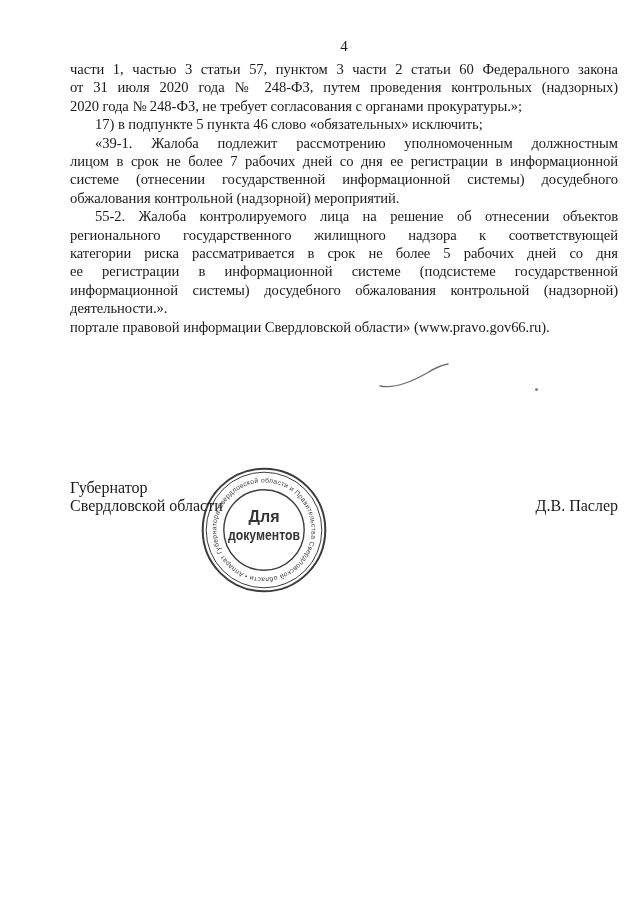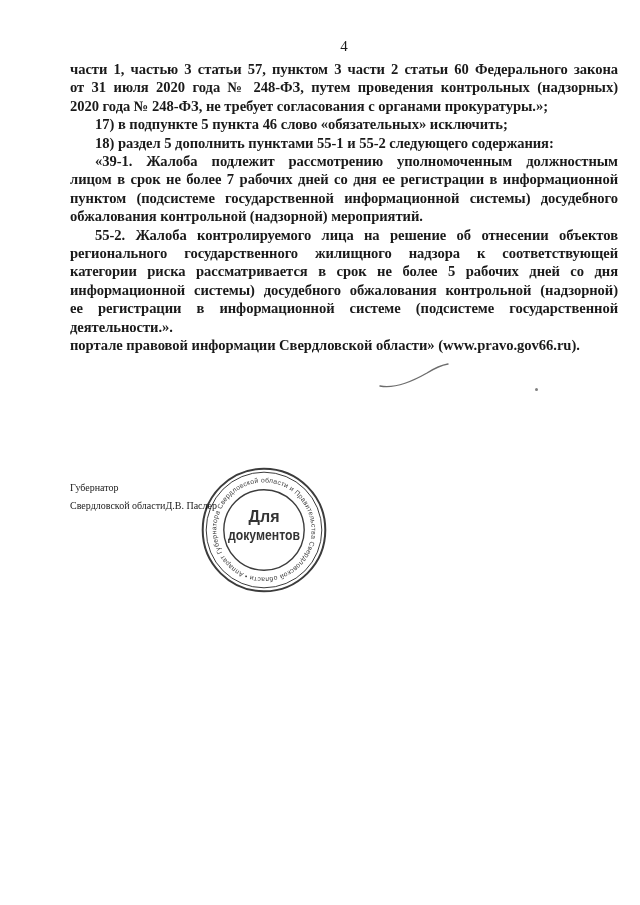--- a/index.html
+++ b/index.html
@@ -13,27 +13,27 @@
   }
   .page-number {
     position: absolute; top: 38px; left: 70px; width: 548px;
     text-align: center; font-size: 15px;
   }
   .doc-body {
     position: absolute; top: 60px; left: 70px; width: 548px;
     font-size: 14.6px; line-height: 18.4px;
     letter-spacing: -0.05px;
   }
-  .doc-body .line { text-align: justify; text-align-last: justify; font-weight: bold; }
+  .doc-body .line { text-align: justify; text-align-last: justify; }
   .doc-body .line.last { text-align-last: left; }
   .doc-body .line.indent { text-indent: 25px; }
   .signature-block {
     position: absolute; top: 479px; left: 70px; width: 548px;
-    display: flex; justify-content: flex-start; align-items: flex-end;
-    font-size: 10px; line-height: 18.4px;
+    display: flex; justify-content: space-between; align-items: flex-end;
+    font-size: 16px; line-height: 18.4px;
   }
   .sig-left div { white-space: nowrap; }
   .sig-right { white-space: nowrap; }
   .stamp {
     position: absolute; left: 201px; top: 467px;
     width: 126px; height: 126px;
     mix-blend-mode: multiply;
     opacity: 0.92;
   }
   .stamp svg { display: block; }
@@ -51,30 +51,29 @@
 </head>
 <body>
 
 <div class="page-number">4</div>
 
 <div class="doc-body">
     <div class="line">части 1, частью 3 статьи 57, пунктом 3 части 2 статьи 60 Федерального закона</div>
     <div class="line">от 31 июля 2020 года № 248-ФЗ, путем проведения контрольных (надзорных)</div>
     <div class="line last">2020 года № 248-ФЗ, не требует согласования с органами прокуратуры.»;</div>
     <div class="line indent last">17) в подпункте 5 пункта 46 слово «обязательных» исключить;</div>
-    <div class="line indent last">18) раздел 5 дополнить пунктами 55-1 и 55-2 следующего содержания:</div>
     <div class="line indent">«39-1. Жалоба подлежит рассмотрению уполномоченным должностным</div>
     <div class="line">лицом в срок не более 7 рабочих дней со дня ее регистрации в информационной</div>
-    <div class="line">пунктом (подсистеме государственной информационной системы) досудебного</div>
+    <div class="line">системе (отнесении государственной информационной системы) досудебного</div>
     <div class="line last">обжалования контрольной (надзорной) мероприятий.</div>
     <div class="line indent">55-2. Жалоба контролируемого лица на решение об отнесении объектов</div>
     <div class="line">регионального государственного жилищного надзора к соответствующей</div>
     <div class="line">категории риска рассматривается в срок не более 5 рабочих дней со дня</div>
+    <div class="line">ее регистрации в информационной системе (подсистеме государственной</div>
     <div class="line">информационной системы) досудебного обжалования контрольной (надзорной)</div>
-    <div class="line">ее регистрации в информационной системе (подсистеме государственной</div>
     <div class="line last">деятельности.».</div>
     <div class="line last">портале правовой информации Свердловской области» (www.pravo.gov66.ru).</div>
   </div>
 
 <div class="signature-block">
   <div class="sig-left">
     <div>Губернатор</div>
     <div>Свердловской области</div>
   </div>
   <div class="sig-right">Д.В. Паслер</div>

